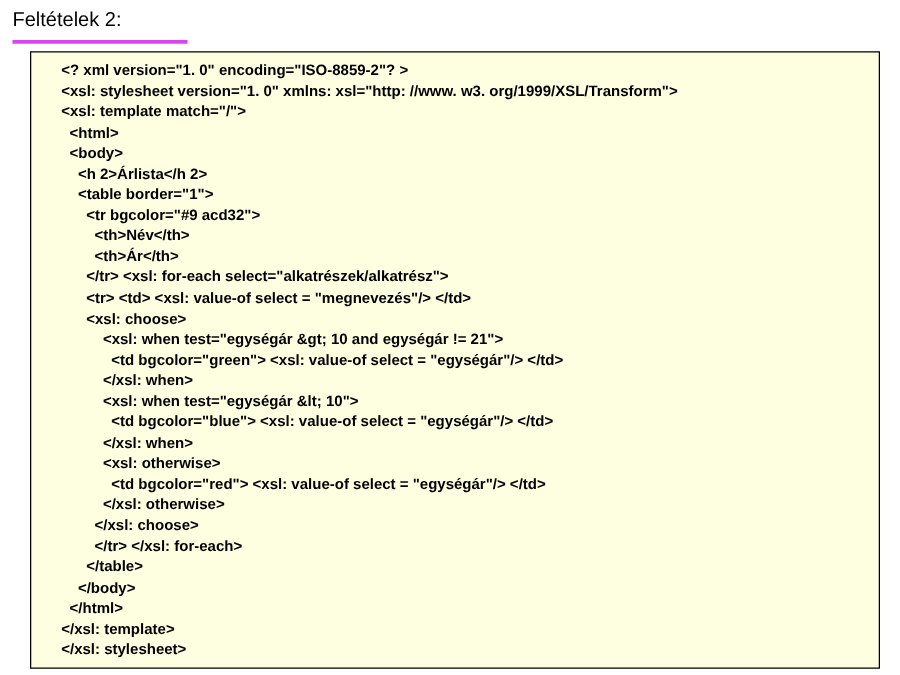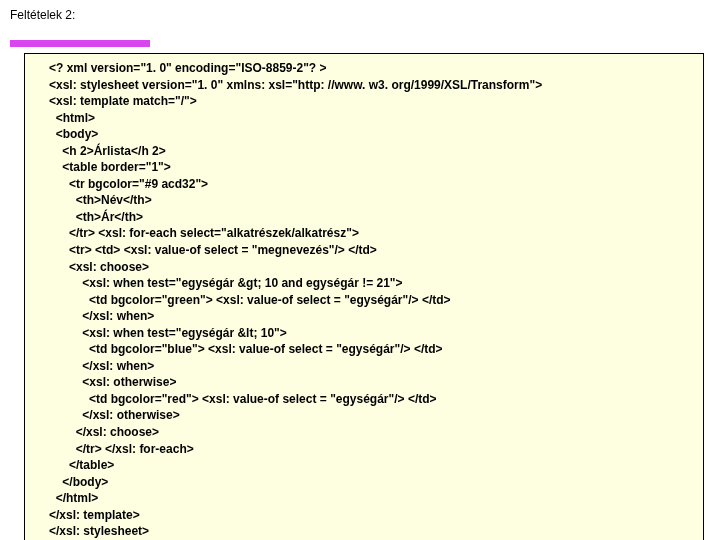--- a/index.html
+++ b/index.html
@@ -11,25 +11,25 @@
     font-family: Arial, Helvetica, sans-serif;
     overflow: hidden;
   }
   .page {
     box-sizing: border-box;
     width: 720px;
     height: 540px;
     padding: 8px 10px 10px 10px;
   }
   .title {
-    font-size: 12px;
+    font-size: 16px;
     font-weight: 400;
     color: #000;
-    border-bottom: 7px solid #d946ef;
-    padding-bottom: 18px;
+    border-bottom: 3px solid #d946ef;
+    padding-bottom: 6px;
     margin: 0 0 6px 0;
     width: 140px;
   }
   .code-box {
     box-sizing: border-box;
     width: 680px;
     margin-left: 14px;
     border: 1px solid #000;
     background: #fefee0;
     padding: 6px 6px 6px 24px;

